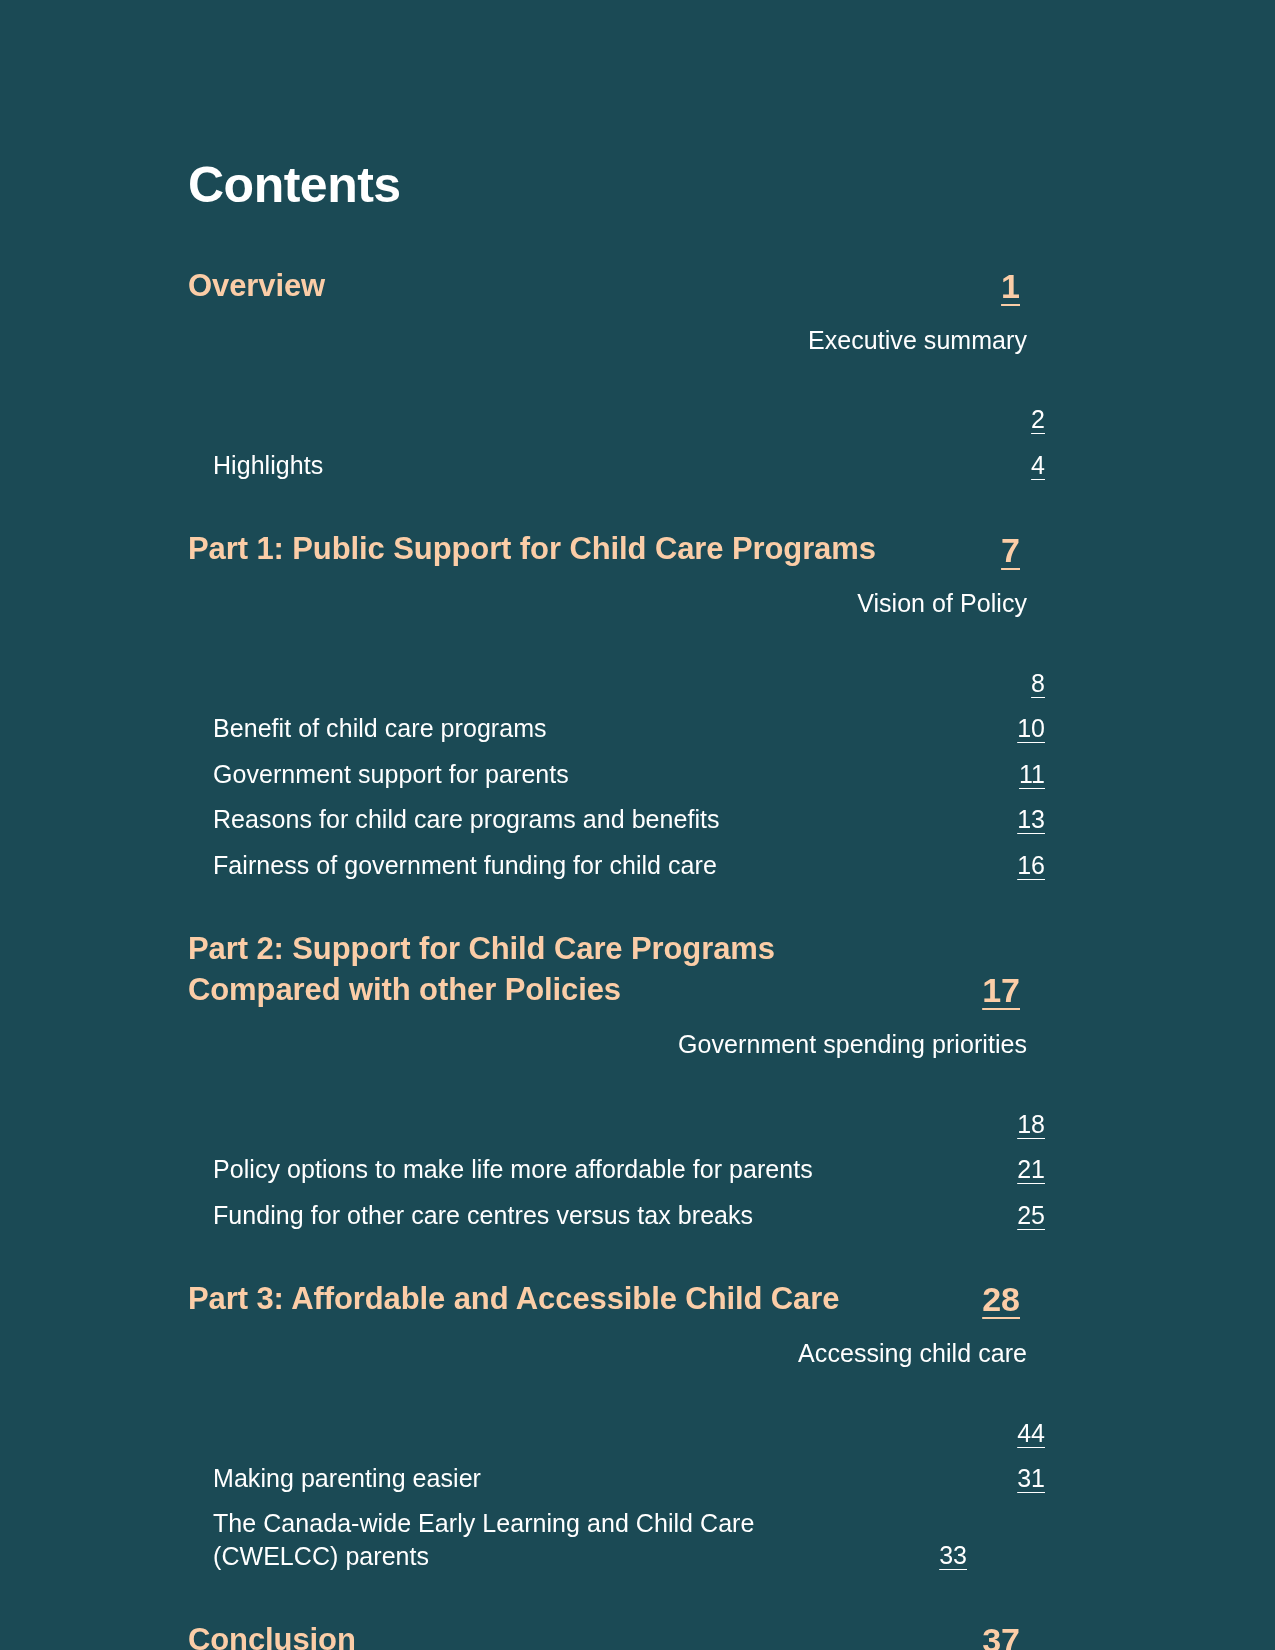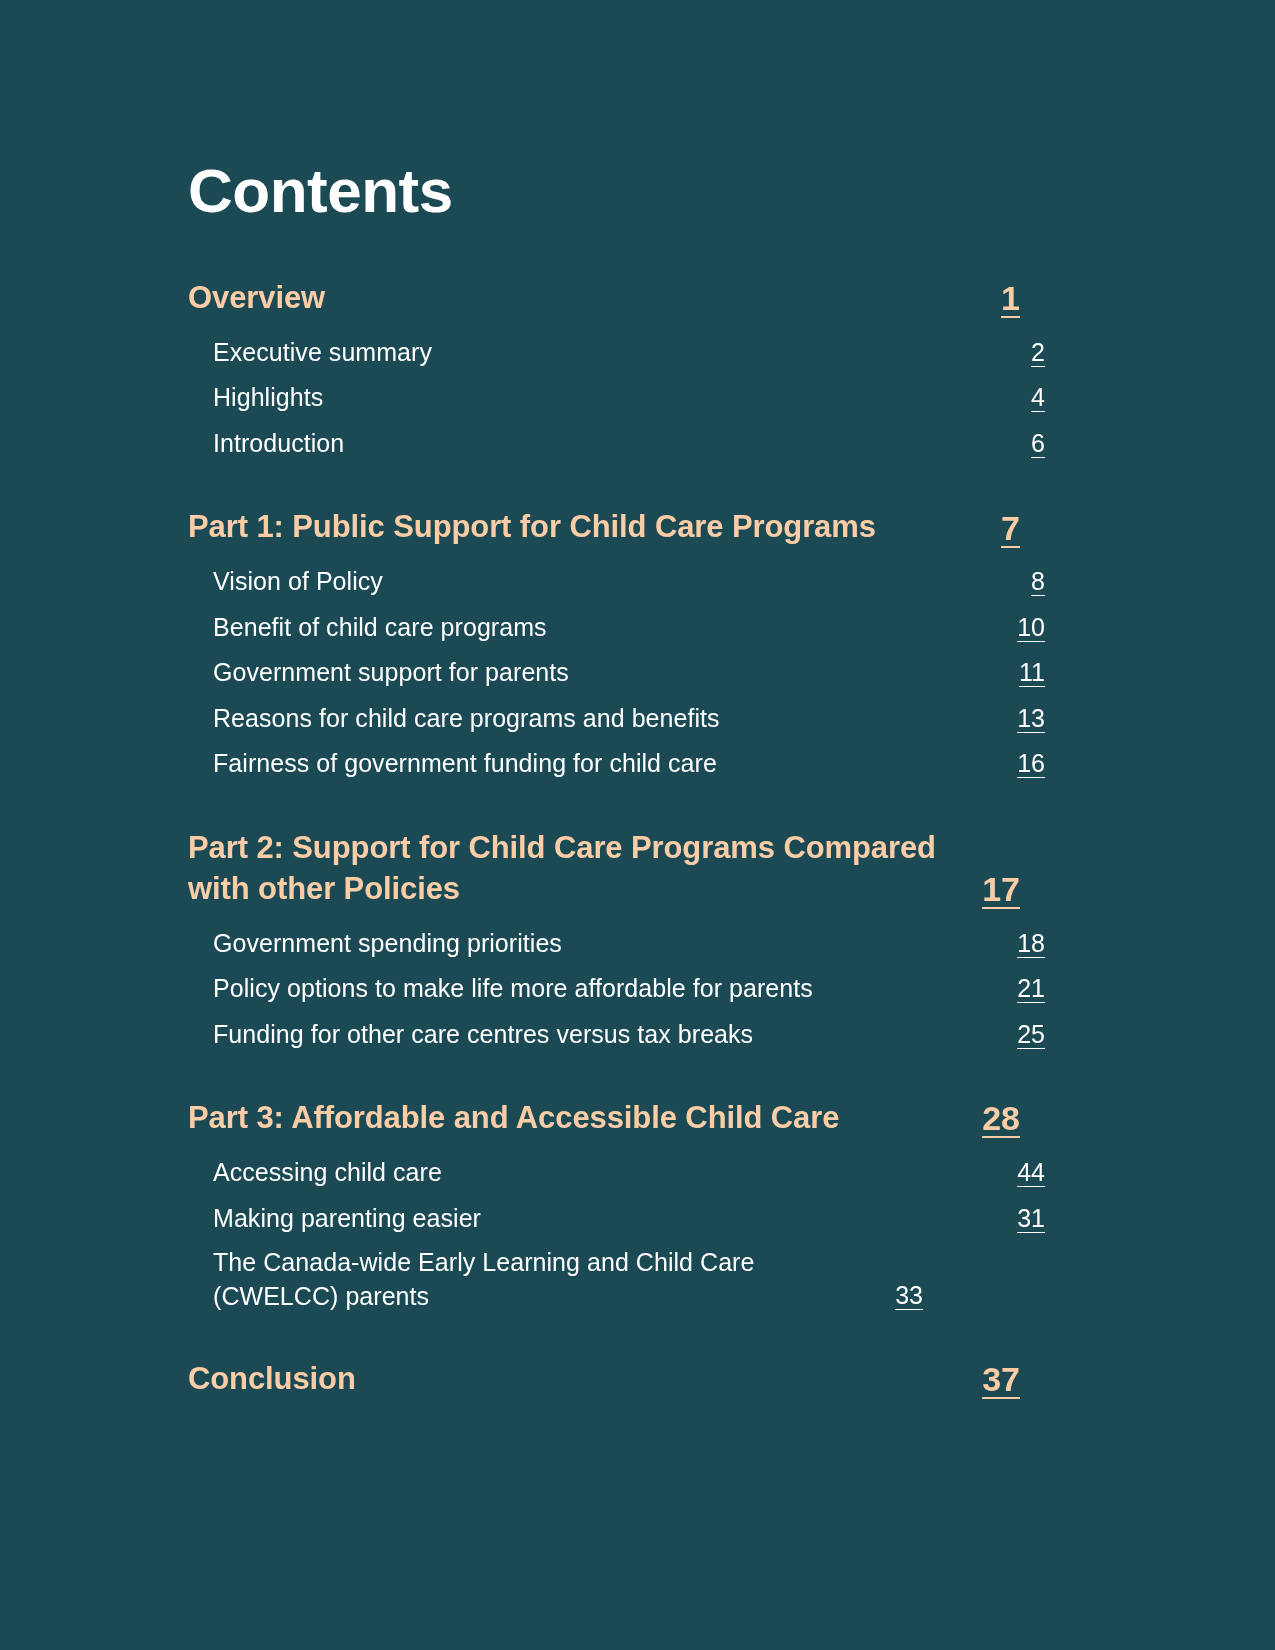--- a/index.html
+++ b/index.html
@@ -25,33 +25,34 @@
 
   .toc {
     position: absolute;
     left: 188px;
     top: 160px;
     width: 832px;
   }
 
   .page-title {
     color: #ffffff;
-    font-size: 62px;
+    font-size: 50px;
     font-weight: 700;
     letter-spacing: -0.5px;
     line-height: 1.0;
     margin: 0 0 56px 0;
     font-family: "Liberation Sans", sans-serif;
   }
 
   
   .row {
     display: flex;
     align-items: baseline;
     width: 100%;
+    gap: 44px;
   }
 
   .row .label {
     flex: 1 1 auto;
     padding-right: 18px;
   }
 
   .row .pagenum {
     flex: 0 0 auto;
     min-width: 52px;
@@ -92,20 +93,21 @@
     margin-top: 16px;
   }
 
   .sub-row {
     margin-top: 10px;
     padding-left: 25px;
     align-items: flex-end;
   }
   .sub-row.first-sub {
     margin-top: 0;
+    flex-direction: column;
   }
 
   .sub-row .label {
     color: #ffffff;
     font-size: 25px;
     font-weight: 400;
     line-height: 1.42;
     letter-spacing: 0.05px;
   }
 
@@ -144,24 +146,20 @@
       </div>
       <div class="sub-list">
         <div class="row sub-row first-sub">
           <span class="label">Executive summary</span>
           <span class="pagenum">2</span>
         </div>
         <div class="row sub-row">
           <span class="label">Highlights</span>
           <span class="pagenum">4</span>
         </div>
-        <div class="row sub-row">
-          <span class="label">Introduction</span>
-          <span class="pagenum">6</span>
-        </div>
       </div>
     </div>
 
     <div class="group">
       <div class="row section-row">
         <span class="label">Part 1: Public Support for Child Care Programs</span>
         <span class="pagenum">7</span>
       </div>
       <div class="sub-list">
         <div class="row sub-row first-sub">

